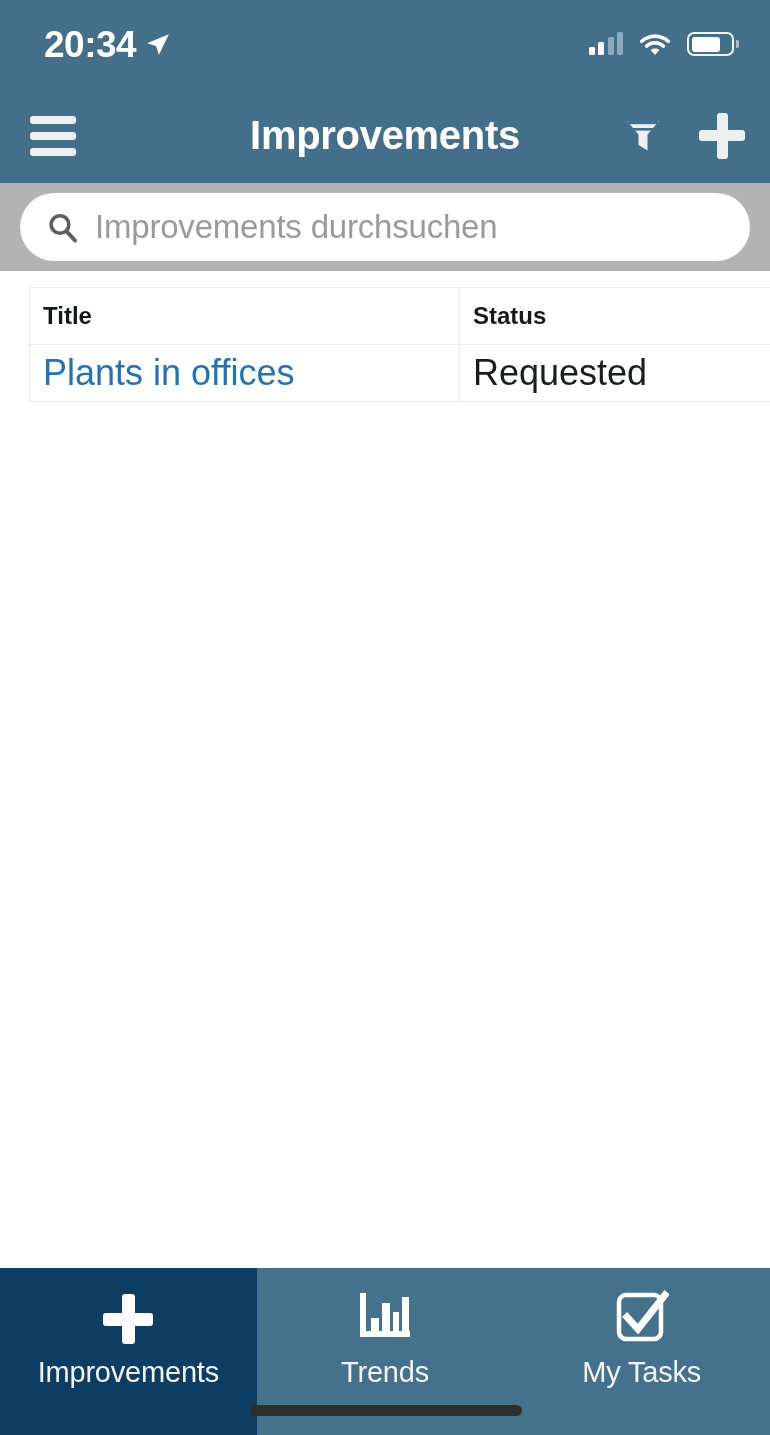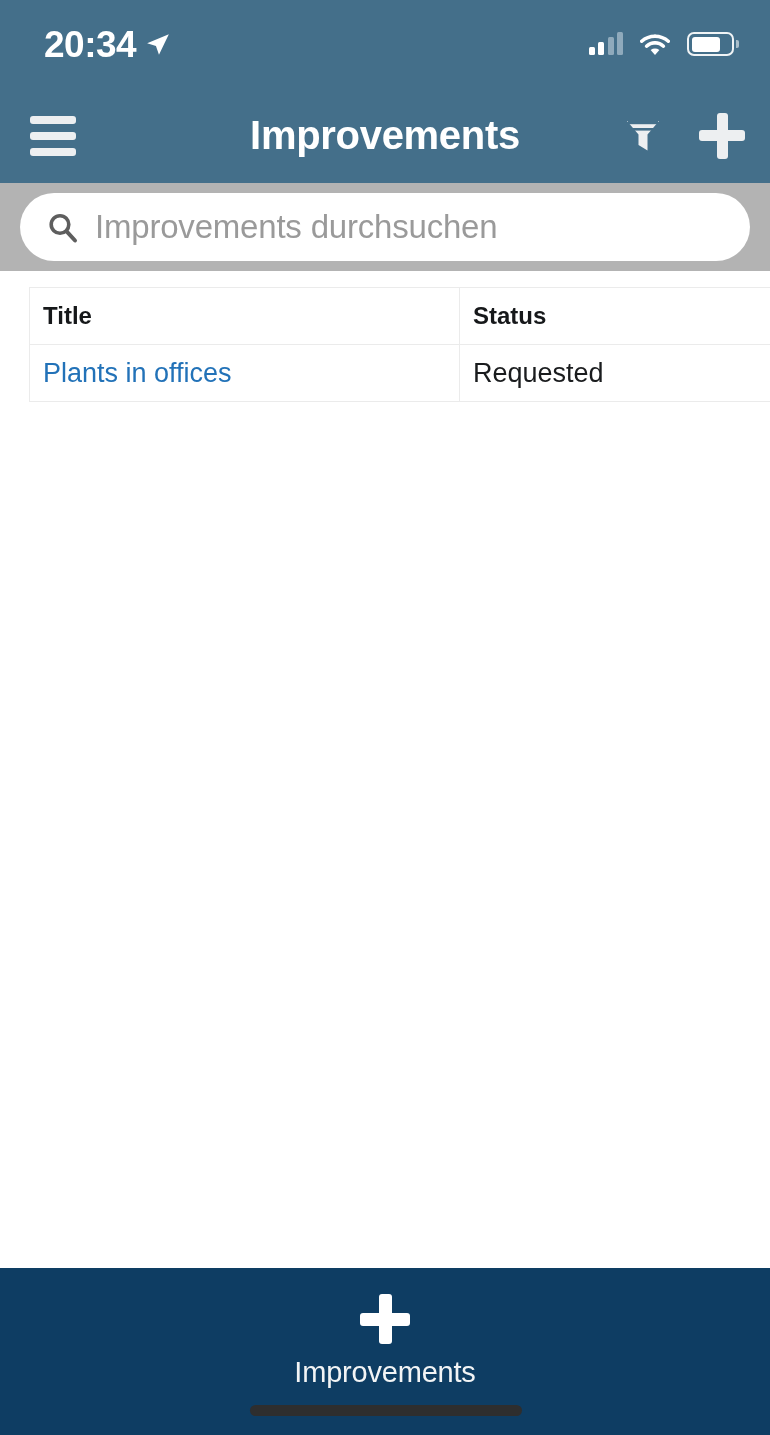--- a/index.html
+++ b/index.html
@@ -134,21 +134,21 @@
     border:1px solid #EBEBEB;
     text-align:left;
     padding:0 0 0 13px;
     height:57px; vertical-align:middle;
     white-space:nowrap; overflow:hidden;
   }
   table.grid th {
     font-size:24px; font-weight:700; color:#16181A;
   }
   table.grid td {
-    font-size:27px; font-weight:400; color:#1A1C1E;
+    font-size:36px; font-weight:400; color:#1A1C1E;
   }
   table.grid col.c-title { width:430px; }
   table.grid col.c-status { width:470px; }
   .cell-link { color:#2272B8; cursor:pointer; }
 
   
   .tabbar {
     position:absolute; left:0; bottom:0;
     width:770px; height:167px;
     display:flex;
@@ -276,18 +276,44 @@
 
   <div class="tabbar">
 
     <div class="tab active">
       <div class="tab-ico">
         <span class="tab-plus"></span>
       </div>
       <div class="tab-label">Improvements</div>
     </div>
 
-
+    <div class="tab">
+      <div class="tab-ico">
+        <span>
+          <svg viewBox="0 0 58 52" width="58" height="52">
+            <rect x="4" y="2" width="6" height="44" fill="#ffffff"></rect>
+            <rect x="4" y="40" width="50" height="6" fill="#ffffff"></rect>
+            <rect x="15" y="27" width="8" height="13" fill="#ffffff"></rect>
+            <rect x="26" y="12" width="8" height="28" fill="#ffffff"></rect>
+            <rect x="37" y="21" width="6" height="19" fill="#ffffff"></rect>
+            <rect x="46" y="6" width="7" height="34" fill="#ffffff"></rect>
+          </svg>
+        </span>
+      </div>
+      <div class="tab-label">Trends</div>
+    </div>
+
+    <div class="tab">
+      <div class="tab-ico">
+        <span>
+          <svg viewBox="0 0 54 54" width="54" height="54">
+            <rect x="4" y="5" width="42" height="44" rx="7" stroke="#ffffff" stroke-width="4.5" fill="none"></rect>
+            <path d="M12 27 L23 39 L50 5" stroke="#ffffff" stroke-width="7" fill="none" stroke-linecap="square" stroke-linejoin="miter"></path>
+          </svg>
+        </span>
+      </div>
+      <div class="tab-label">My Tasks</div>
+    </div>
 
     <div class="home-indicator"></div>
   </div>
 
 </div>
 
 </body></html>

